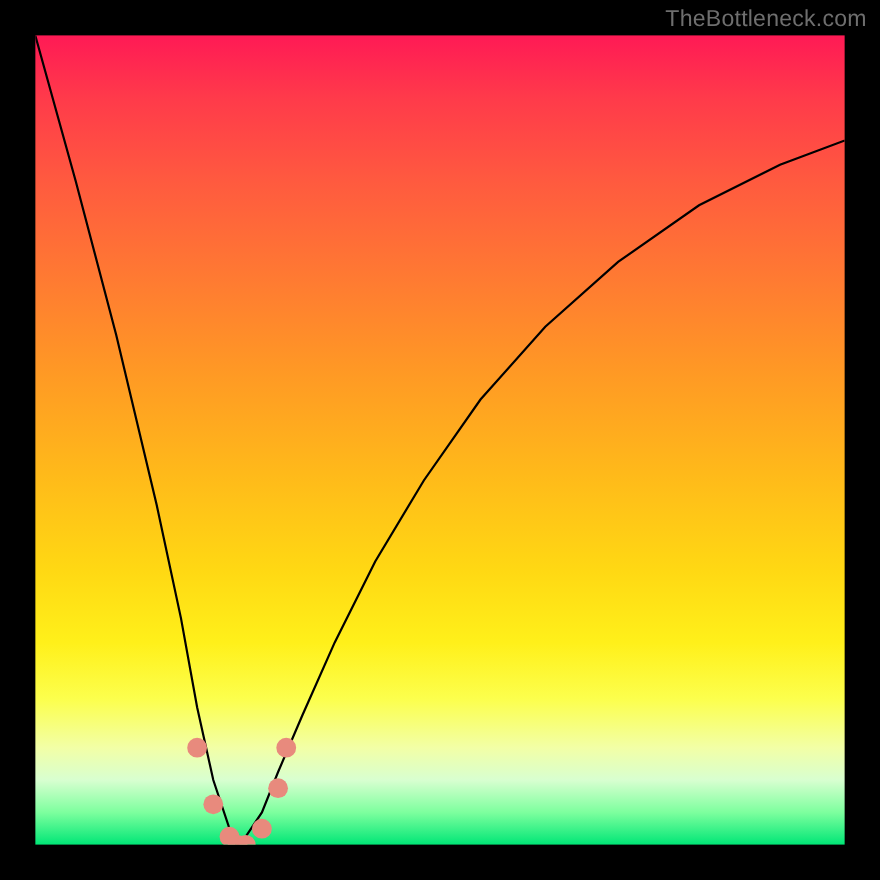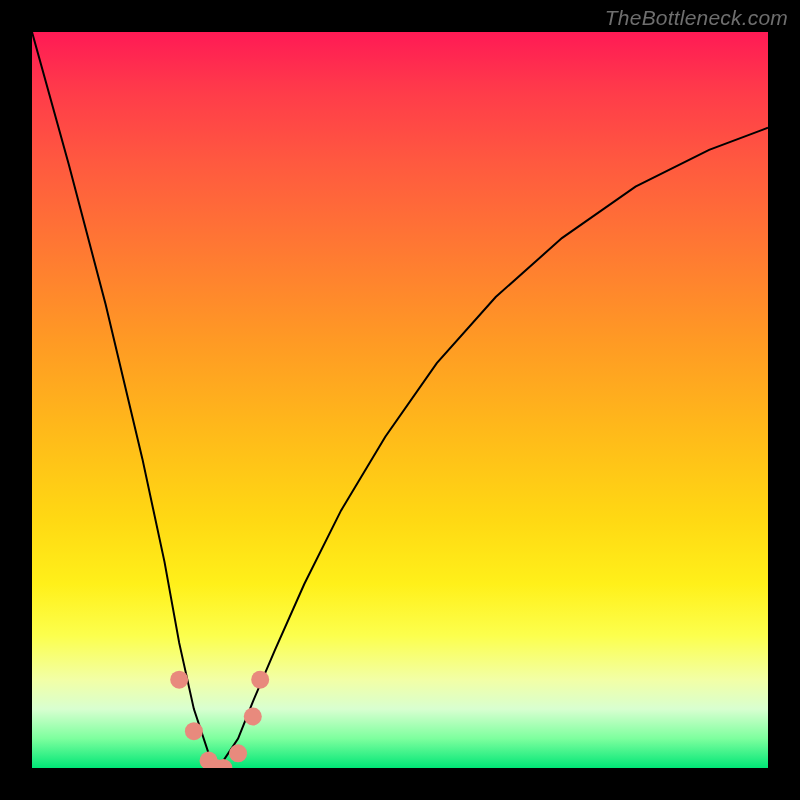--- a/index.html
+++ b/index.html
@@ -11,21 +11,20 @@
     overflow: hidden;
     font-family: Arial, Helvetica, sans-serif;
   }
   .frame {
     position: absolute;
     top: 0;
     left: 0;
     width: 800px;
     height: 639px;
     background: #000;
-    font-style: italic;
   }
   .plot-area {
     position: absolute;
     top: 32px;
     left: 32px;
     width: 736px;
     height: 736px;
     overflow: hidden;
   }
   .gradient {

